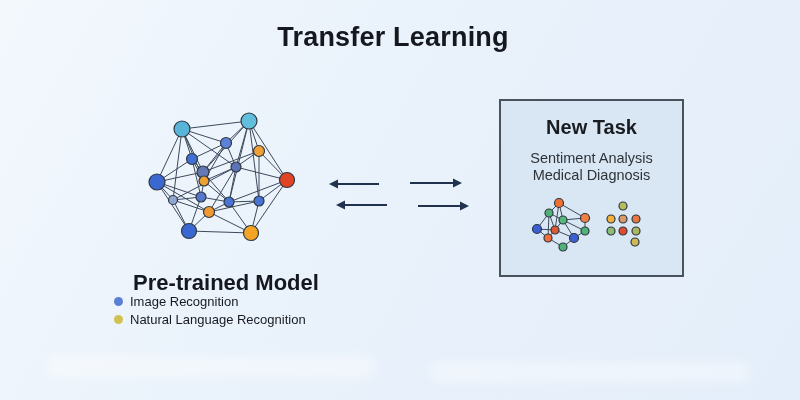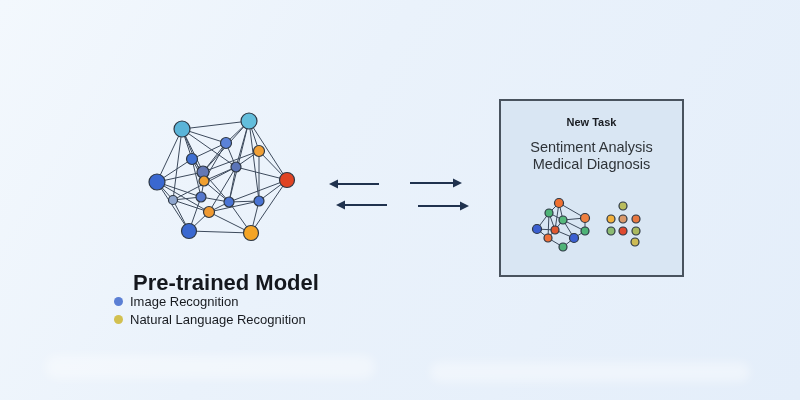--- a/index.html
+++ b/index.html
@@ -12,21 +12,21 @@
     position:absolute;top:22px;left:0;width:786px;text-align:center;
     font-size:27px;font-weight:700;color:#15181e;letter-spacing:.2px;
   }
   .diagram-svg{position:absolute;top:0;left:0;width:800px;height:400px;}
   .task-panel{
     position:absolute;left:499px;top:99px;width:185px;height:178px;
     box-sizing:border-box;border:2px solid #49535e;background:#d9e6f3;
     text-align:center;
   }
   .task-panel h2{
-    margin:15px 0 0 0;font-size:11px;font-weight:700;color:#191c21;
+    margin:15px 0 0 0;font-size:20px;font-weight:700;color:#191c21;
   }
   .task-line{margin:0;font-size:14.5px;line-height:17px;color:#2e3338;}
   .task-lines{margin-top:11px;}
   .model-heading{
     position:absolute;left:120px;top:270px;width:212px;text-align:center;
     font-size:22px;font-weight:700;color:#15181e;
   }
   .legend{position:absolute;left:114px;top:292px;}
   .legend-row{display:flex;align-items:center;height:18px;}
   .legend-dot{width:9px;height:9px;border-radius:50%;margin-right:7px;flex:0 0 auto;}
@@ -36,20 +36,21 @@
   .wm2{left:430px;top:362px;width:320px;height:20px;}
 </style>
 </head>
 <body>
 
 <div class="canvas">
 
   <div class="wm wm1"></div>
   <div class="wm wm2"></div>
 
+  <div class="page-title">Transfer Learning</div>
 
   <div class="task-panel" style="background: rgb(217, 230, 243); border-color: rgb(73, 83, 94);">
     <h2>New Task</h2>
     <div class="task-lines">
       <p class="task-line">Sentiment Analysis</p>
       <p class="task-line">Medical Diagnosis</p>
     </div>
   </div>
 
   <svg class="diagram-svg" viewBox="0 0 800 400" xmlns="http://www.w3.org/2000/svg">

